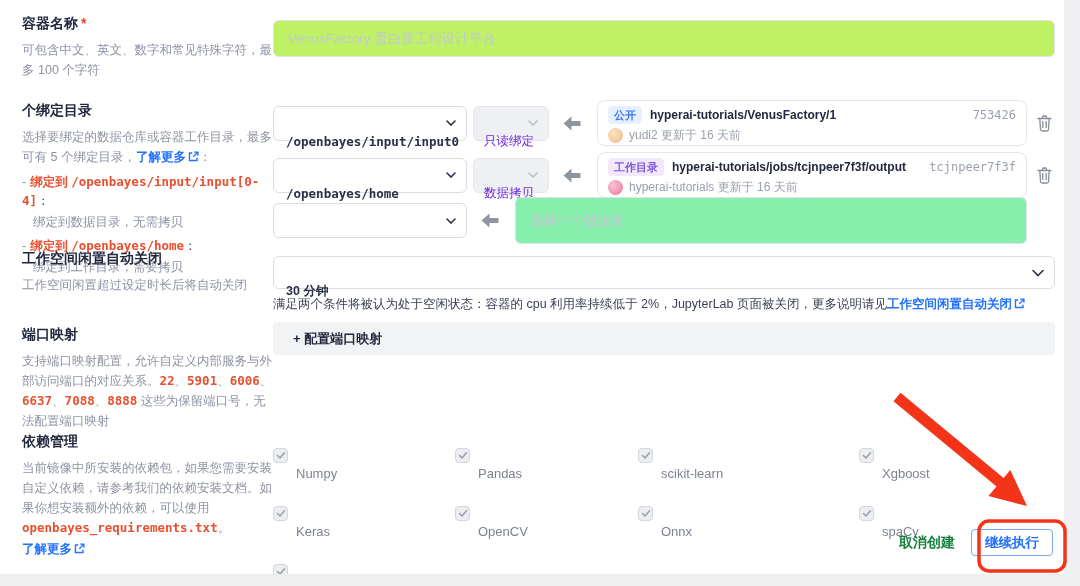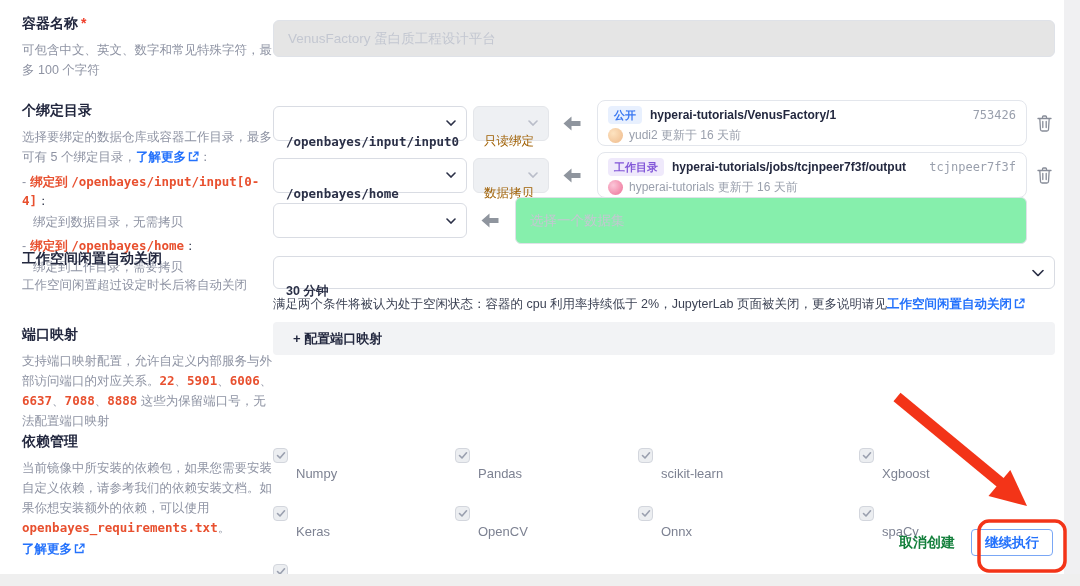--- a/index.html
+++ b/index.html
@@ -14,30 +14,30 @@
   .mono { font-family:"DejaVu Sans Mono",monospace; }
   .orange { color:#e8502f; font-weight:700; }
   .link { color:#2472fc; font-weight:700; cursor:pointer; white-space:nowrap; }
   .ext-icon { display:inline-block; vertical-align:-1px; margin-left:2px; }
   .bullet { margin-top:6px; font-size:12.5px; line-height:1.5; color:#3c4254; }
   .bullet .dash { color:#8e93a3; margin-right:4px; }
   .bullet-desc { font-size:12.5px; color:#8e93a3; line-height:1.5; margin-left:11px; margin-top:2px; }
 
   
   .rcol { position:absolute; left:273px; width:782px; }
-  .text-input { width:100%; height:37px; border:1px solid #dfe2e8; border-radius:6px; background:#e5e5e5; padding:0 14px; font-size:13.5px; color:#3c4254; outline:none; }
+  .text-input { width:100%; height:37px; border:1px solid #dfe2e8; border-radius:6px; background:#bef264; padding:0 14px; font-size:13.5px; color:#3c4254; outline:none; }
   .text-input::placeholder { color:#c3c7d1; }
 
   .bind-row { display:flex; align-items:center; }
   .sel { position:relative; height:35px; border:1px solid #d9dce3; border-radius:6px; background:#fff; display:flex; align-items:center; padding:0 26px 0 12px; cursor:pointer; }
   .sel .sel-text { font-size:12.5px; font-weight:700; color:#2b3047; white-space:nowrap;margin-top:37px; }
   .sel .chev { position:absolute; right:10px; top:50%; transform:translateY(-50%); }
   .sel.mono-sel .sel-text { font-family:"DejaVu Sans Mono",monospace; }
   .sel.disabled { background:#eef0f3; border-color:#e4e6ea; cursor:default; }
-  .sel.disabled .sel-text { color:#a16207; font-weight:400; }
+  .sel.disabled .sel-text { color:#6d28d9; font-weight:400; }
   .mount-sel { width:194px; margin-right:6px; flex:none; }
   .mode-sel { width:76px; margin-right:14px; flex:none; padding:0 22px 0 10px; }
   .arrow-left { flex:none; width:18px; margin-right:16px; display:flex; align-items:center; }
 
   .ds-card { flex:1; height:46px; border:1px solid #e3e6ec; border-radius:8px; background:#fff; padding:5px 10px 4px 10px; overflow:hidden; }
   .card-line1 { display:flex; align-items:center; gap:8px; }
   .badge { flex:none; font-size:11px; font-weight:700; padding:2px 6px; border-radius:4px; line-height:1.3; white-space:nowrap; }
   .badge.public { background:#e8f0fe; color:#3a78f2; }
   .badge.workdir { background:#efe9fb; color:#8257d8; }
   .card-title { font-size:12px; font-weight:700; color:#23283f; white-space:nowrap; overflow:hidden; }

